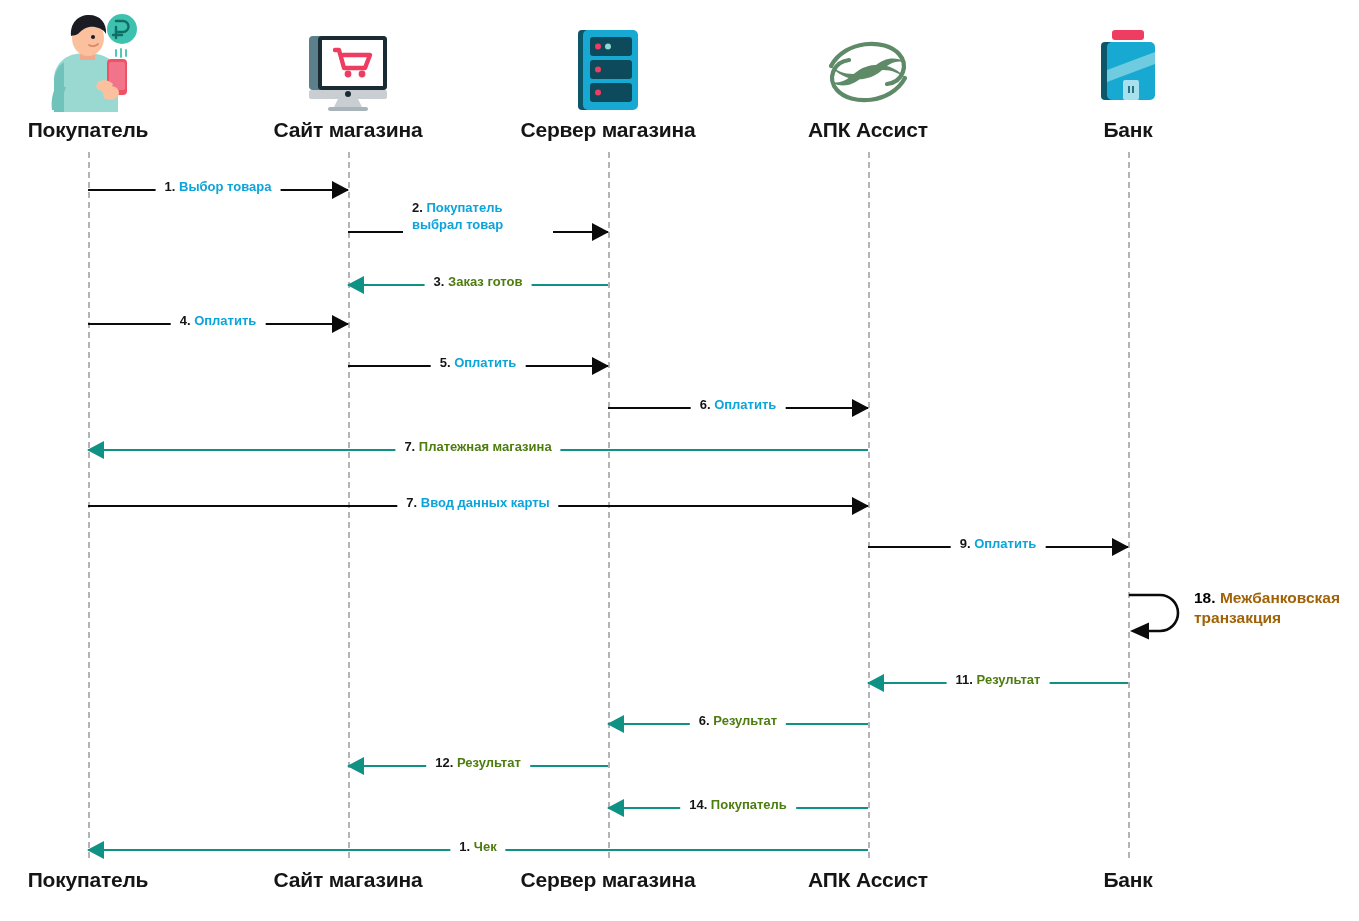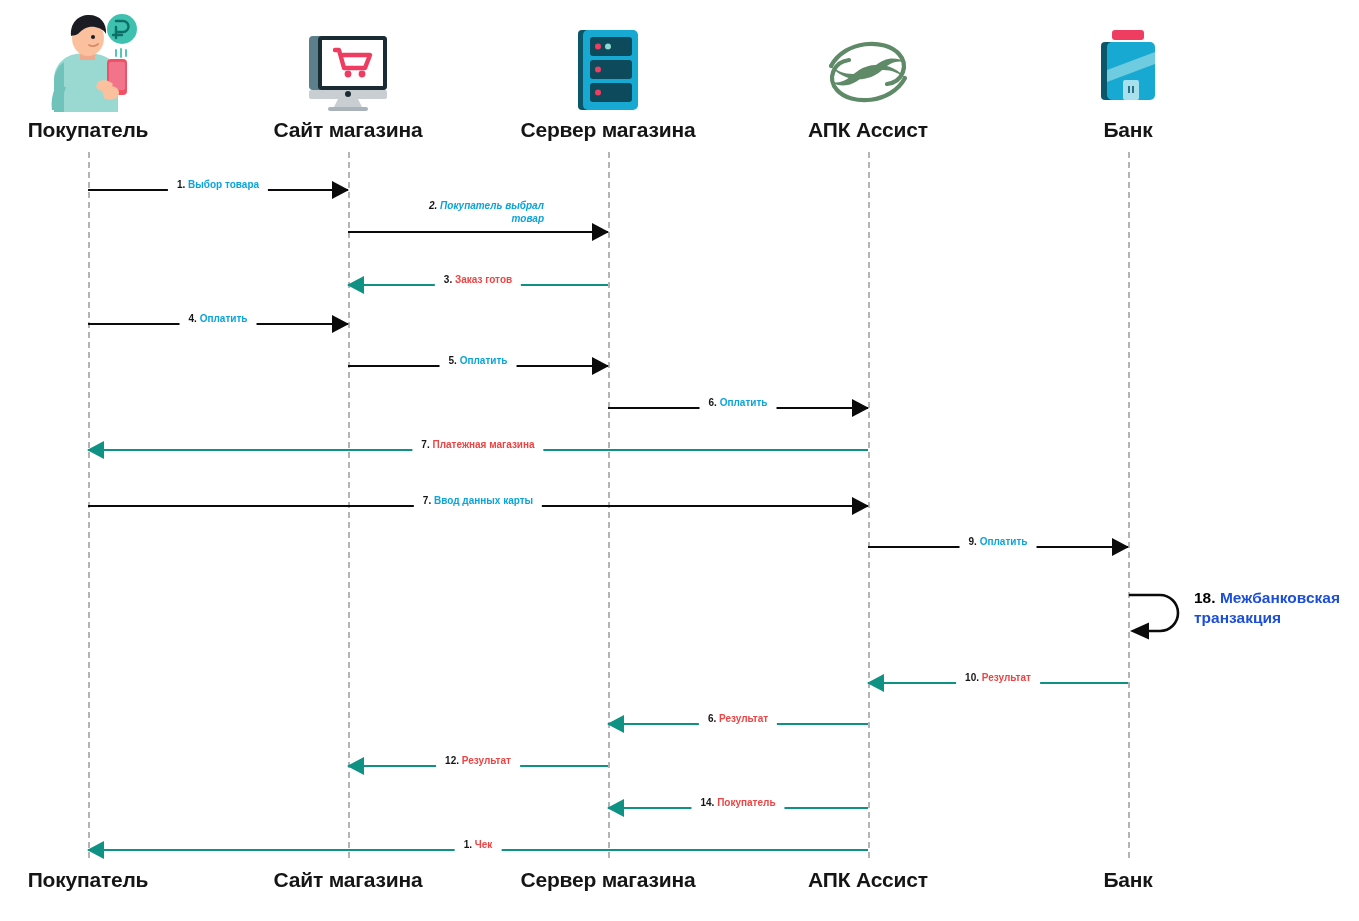--- a/index.html
+++ b/index.html
@@ -42,28 +42,28 @@
     position:absolute;top:-8px;width:0;height:0;
     border-top:9px solid transparent;
     border-bottom:9px solid transparent;
   }
   .msg.fwd .head{right:-1px;border-left:17px solid #0b0b0b;}
   .msg.ret .head{left:-1px;border-right:17px solid #0f9184;}
 
   .msg .label{
     position:absolute;left:50%;transform:translateX(-50%);
     background:#ffffff;padding:0 9px;
-    font-size:10px;font-weight:bold;line-height:1.32;
-    text-align:right;white-space:nowrap;
+    font-size:13px;font-weight:bold;line-height:1.32;
+    text-align:left;white-space:nowrap;
   }
   .msg .label.one{top:-11px;}
-  .msg .label.two{top:-32px;white-space:normal;width:132px;font-style:italic;}
+  .msg .label.two{top:-32px;white-space:normal;width:132px;}
   .msg .num{color:#151515;}
   .msg.fwd .txt{color:#0ba4db;}
-  .msg.ret .txt{color:#ef4444;}
+  .msg.ret .txt{color:#4d7c0f;}
 
   
   .selfmsg{position:absolute;}
   .selfmsg svg{position:absolute;left:0;top:0;overflow:visible;}
   .selfmsg .label{
     position:absolute;left:66px;top:-2px;width:160px;
     font-size:15.5px;font-weight:bold;line-height:1.32;text-align:left;
   }
 
   
@@ -225,21 +225,21 @@
         <div class="label one"><span class="num">7.</span><span class="txt"> Ввод данных карты</span></div>
       </div>
       <div class="msg fwd" style="left: 868px; width: 260px; top: 546px;">
         <div class="line"></div>
         <div class="head"></div>
         <div class="label one"><span class="num">9.</span><span class="txt"> Оплатить</span></div>
       </div>
       <div class="msg ret" style="left: 868px; width: 260px; top: 682px;">
         <div class="line"></div>
         <div class="head"></div>
-        <div class="label one"><span class="num">10.</span><span class="txt"> Результат</span></div>
+        <div class="label one"><span class="num">11.</span><span class="txt"> Результат</span></div>
       </div>
       <div class="msg ret" style="left: 608px; width: 260px; top: 723px;">
         <div class="line"></div>
         <div class="head"></div>
         <div class="label one"><span class="num">6.</span><span class="txt"> Результат</span></div>
       </div>
       <div class="msg ret" style="left: 348px; width: 260px; top: 765px;">
         <div class="line"></div>
         <div class="head"></div>
         <div class="label one"><span class="num">12.</span><span class="txt"> Результат</span></div>
@@ -256,21 +256,21 @@
       </div>
     </div>
 
   <div class="selfmsg" id="selfmsg" style="left: 1128px; top: 590px;">
     <svg width="60" height="56" viewBox="0 0 60 56">
       <path d="M2 5h30a18 18 0 0 1 0 36H18" fill="none" stroke="#0b0b0b" stroke-width="2.6" stroke-linecap="round"></path>
       <path d="M2 41l19-8.5v17z" fill="#0b0b0b"></path>
     </svg>
     <div class="label">
       <span class="num">18.</span>
-      <span class="txt" style="color:#1d4ed8">Межбанковская транзакция</span>
+      <span class="txt" style="color:#a16207">Межбанковская транзакция</span>
     </div>
   </div>
 
   <div class="actor-foot" id="foot-0" style="left: -42px;">Покупатель</div>
   <div class="actor-foot" id="foot-1" style="left: 218px;">Сайт магазина</div>
   <div class="actor-foot" id="foot-2" style="left: 478px;">Сервер магазина</div>
   <div class="actor-foot" id="foot-3" style="left: 738px;">АПК Ассист</div>
   <div class="actor-foot" id="foot-4" style="left: 998px;">Банк</div>
 
 </div>

